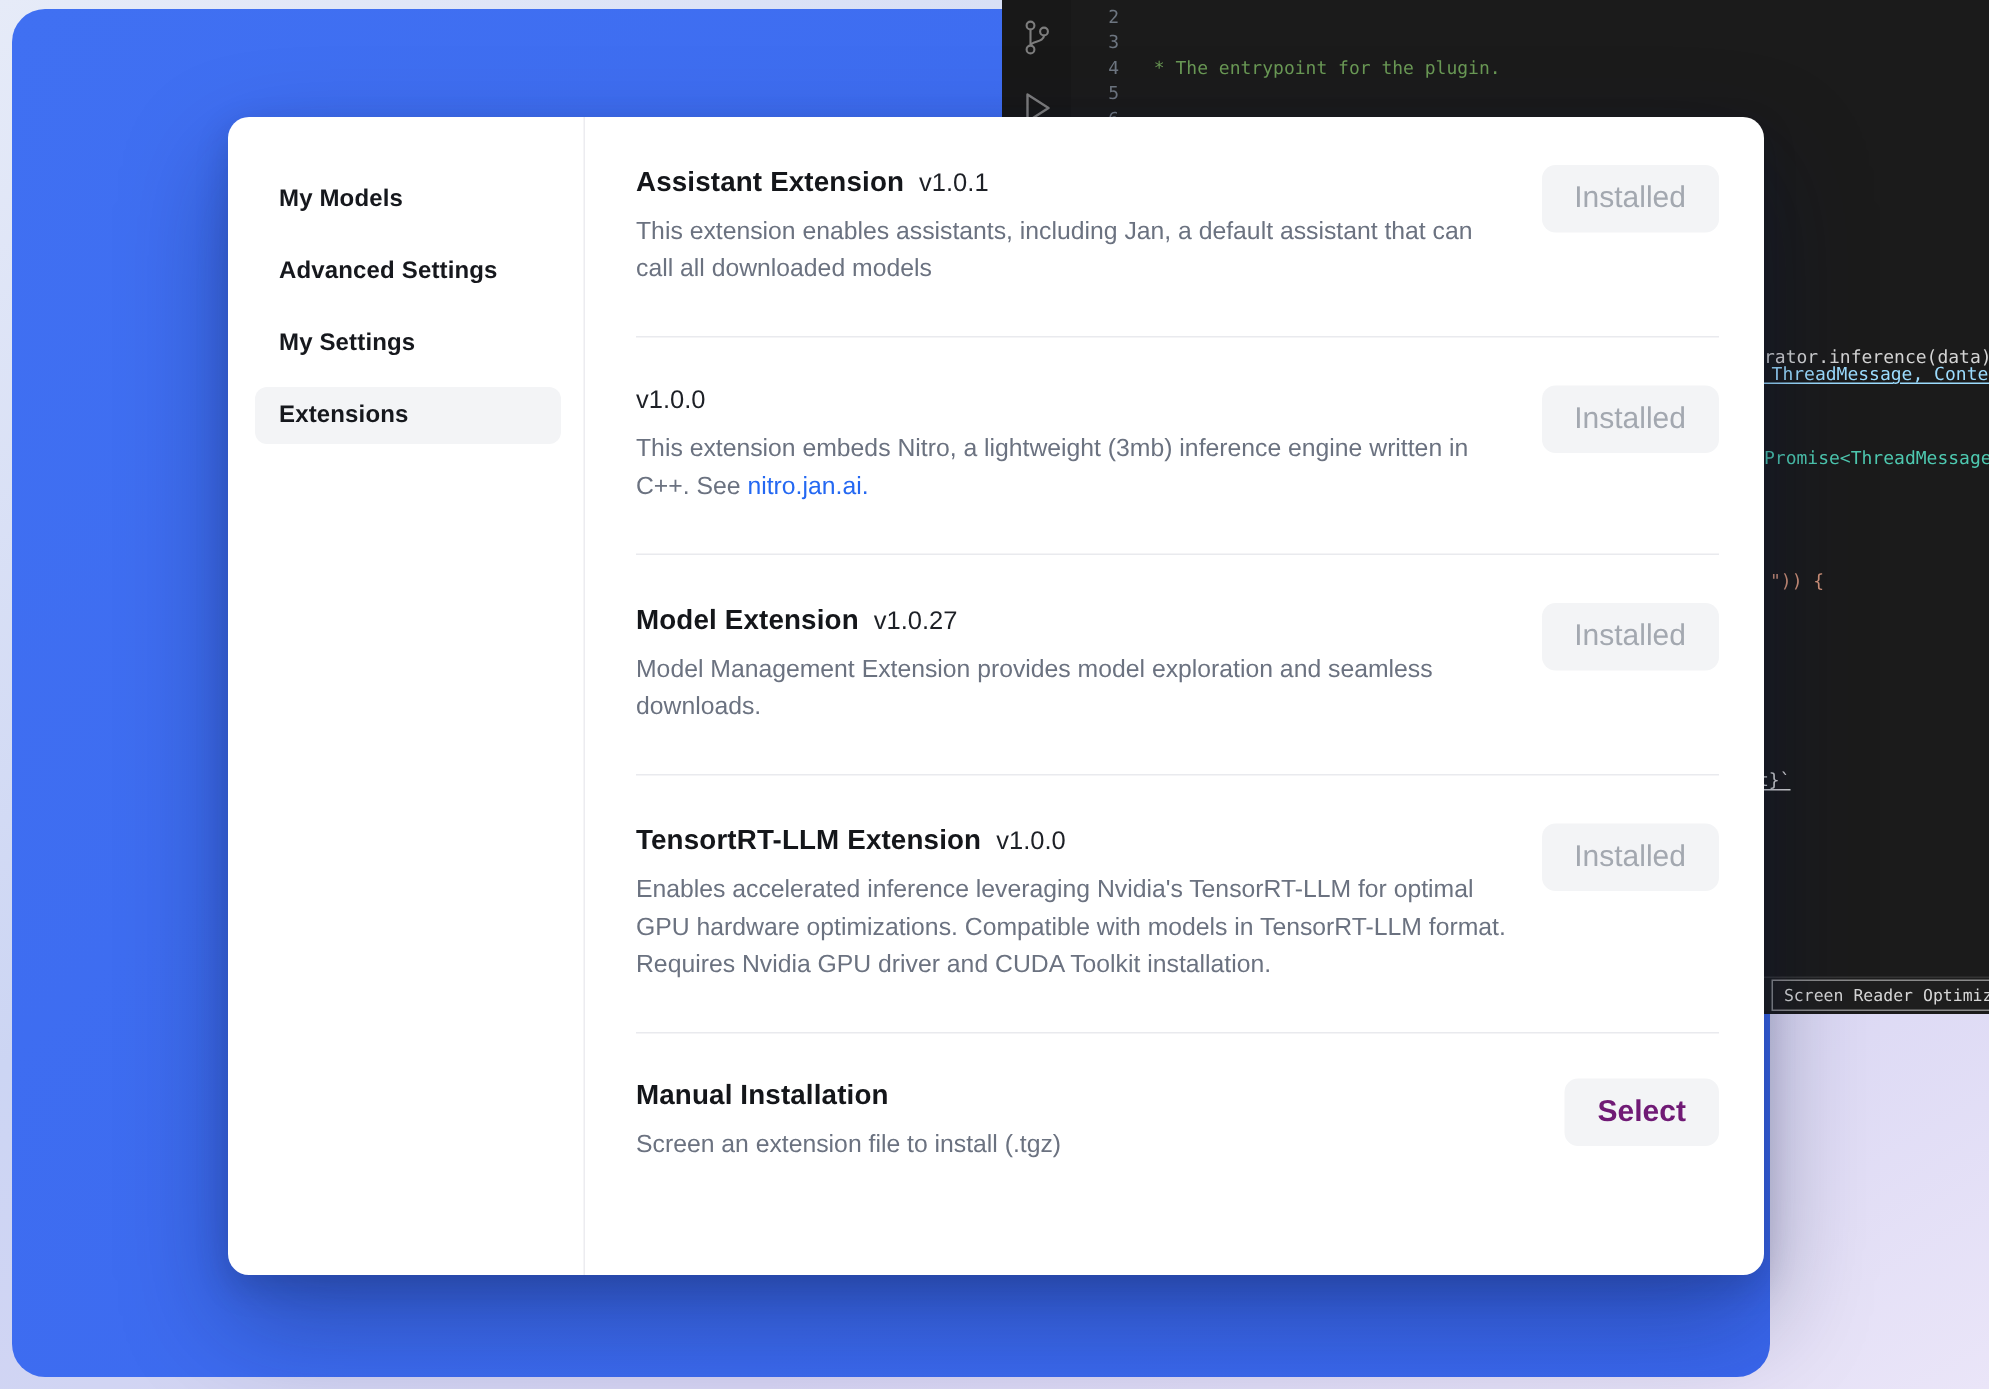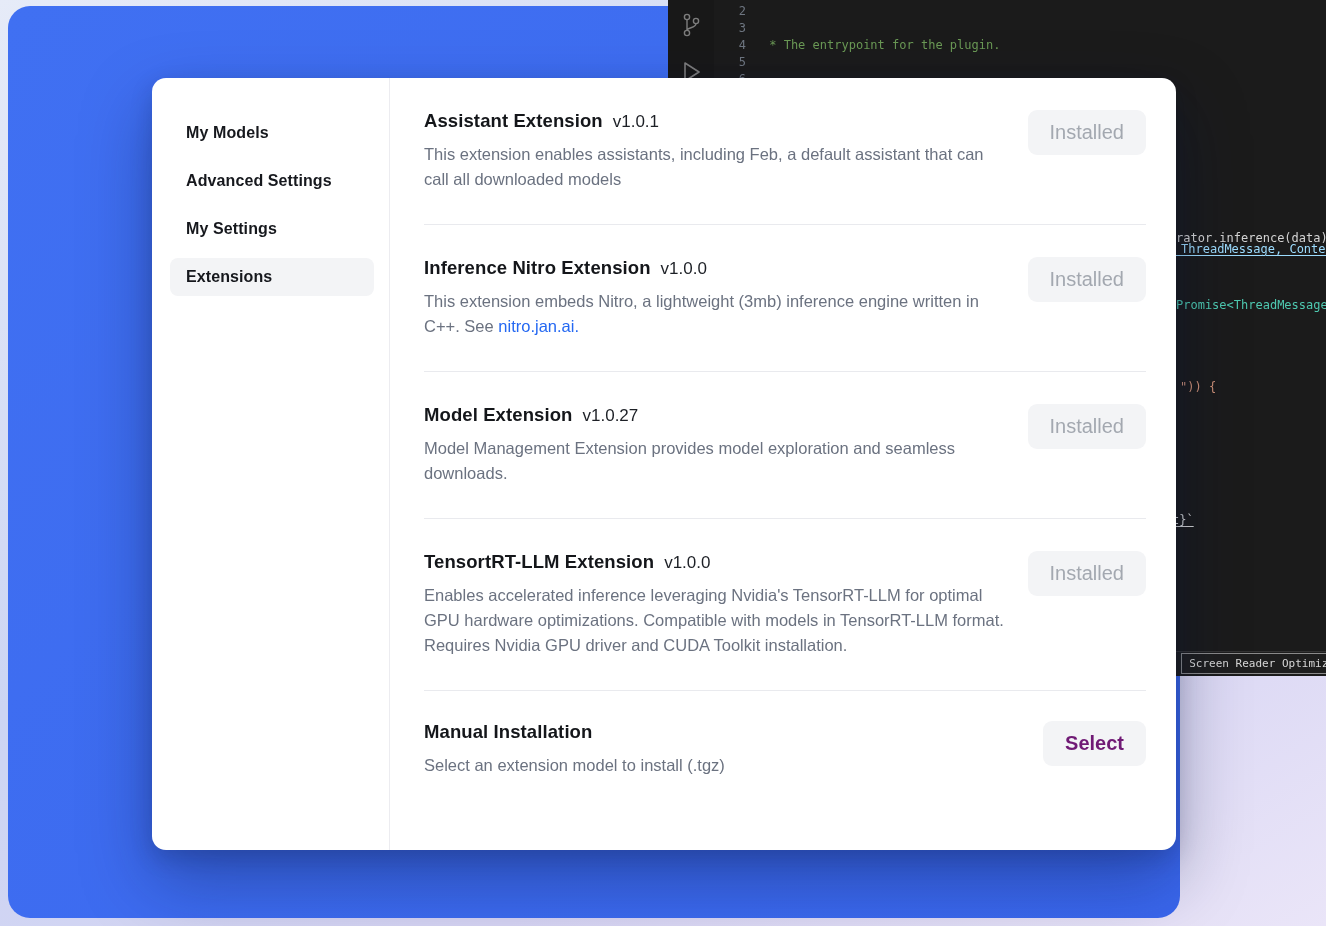--- a/index.html
+++ b/index.html
@@ -148,29 +148,28 @@
     </nav>
 
     <section class="panel">
 
       <div class="ext-row first">
         <div class="ext-text">
           <div class="ext-title-line">
             <span class="ext-title">Assistant Extension</span>
             <span class="ext-version">v1.0.1</span>
           </div>
-          <p class="ext-desc">This extension enables assistants, including Feb, a default assistant that can call all downloaded models</p>
+          <p class="ext-desc">This extension enables assistants, including Jan, a default assistant that can call all downloaded models</p>
         </div>
         <button class="btn">Installed</button>
       </div>
 
       <div class="ext-row">
         <div class="ext-text">
           <div class="ext-title-line">
-            <span class="ext-title">Inference Nitro Extension</span>
             <span class="ext-version">v1.0.0</span>
           </div>
           <p class="ext-desc"><span>This extension embeds Nitro, a lightweight (3mb) inference engine written in C++. See </span><a class="link">nitro.jan.ai.</a></p>
         </div>
         <button class="btn">Installed</button>
       </div>
 
       <div class="ext-row">
         <div class="ext-text">
           <div class="ext-title-line">
@@ -191,20 +190,20 @@
           <p class="ext-desc">Enables accelerated inference leveraging Nvidia's TensorRT-LLM for optimal GPU hardware optimizations. Compatible with models in TensorRT-LLM format. Requires Nvidia GPU driver and CUDA Toolkit installation.</p>
         </div>
         <button class="btn">Installed</button>
       </div>
 
       <div class="ext-row last">
         <div class="ext-text">
           <div class="ext-title-line">
             <span class="ext-title">Manual Installation</span>
           </div>
-          <p class="ext-desc">Select an extension model to install (.tgz)</p>
+          <p class="ext-desc">Screen an extension file to install (.tgz)</p>
         </div>
         <button class="btn select">Select</button>
       </div>
 
     </section>
   </div>
 </div>
 
 </body></html>

